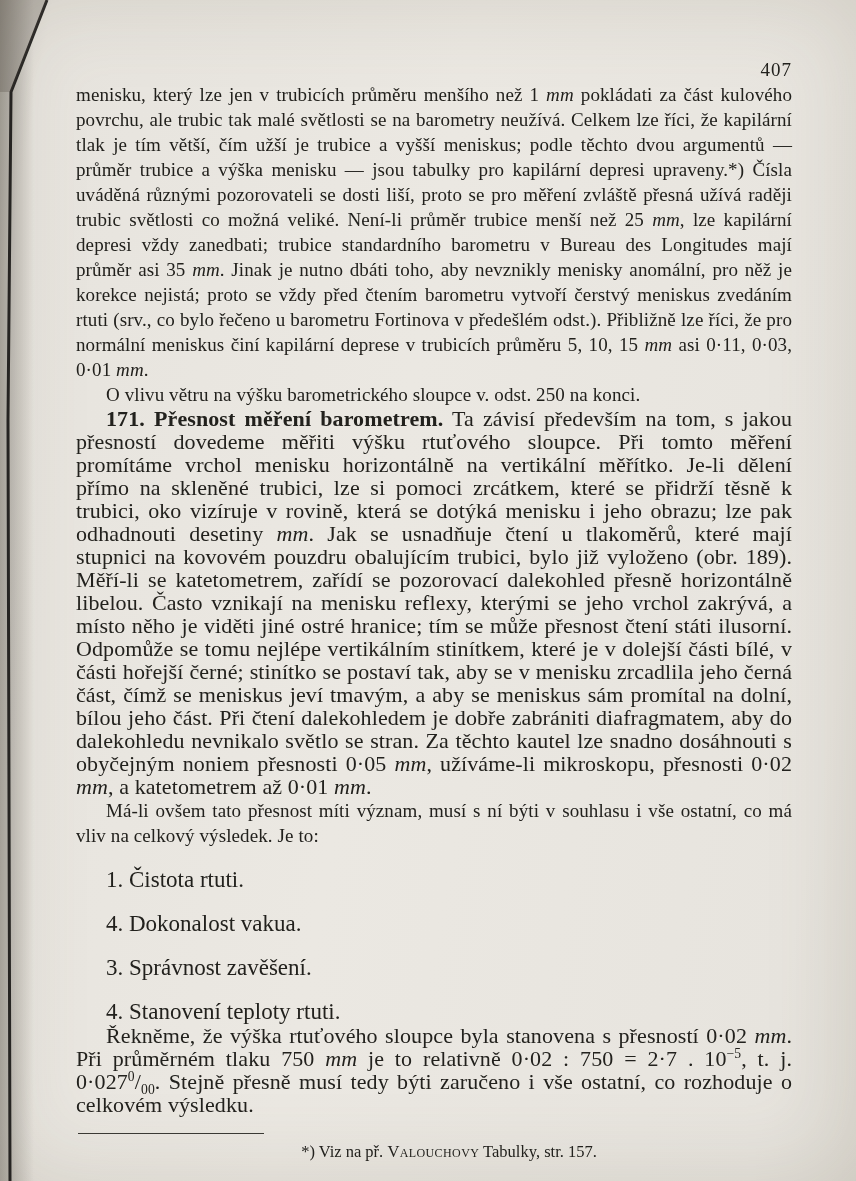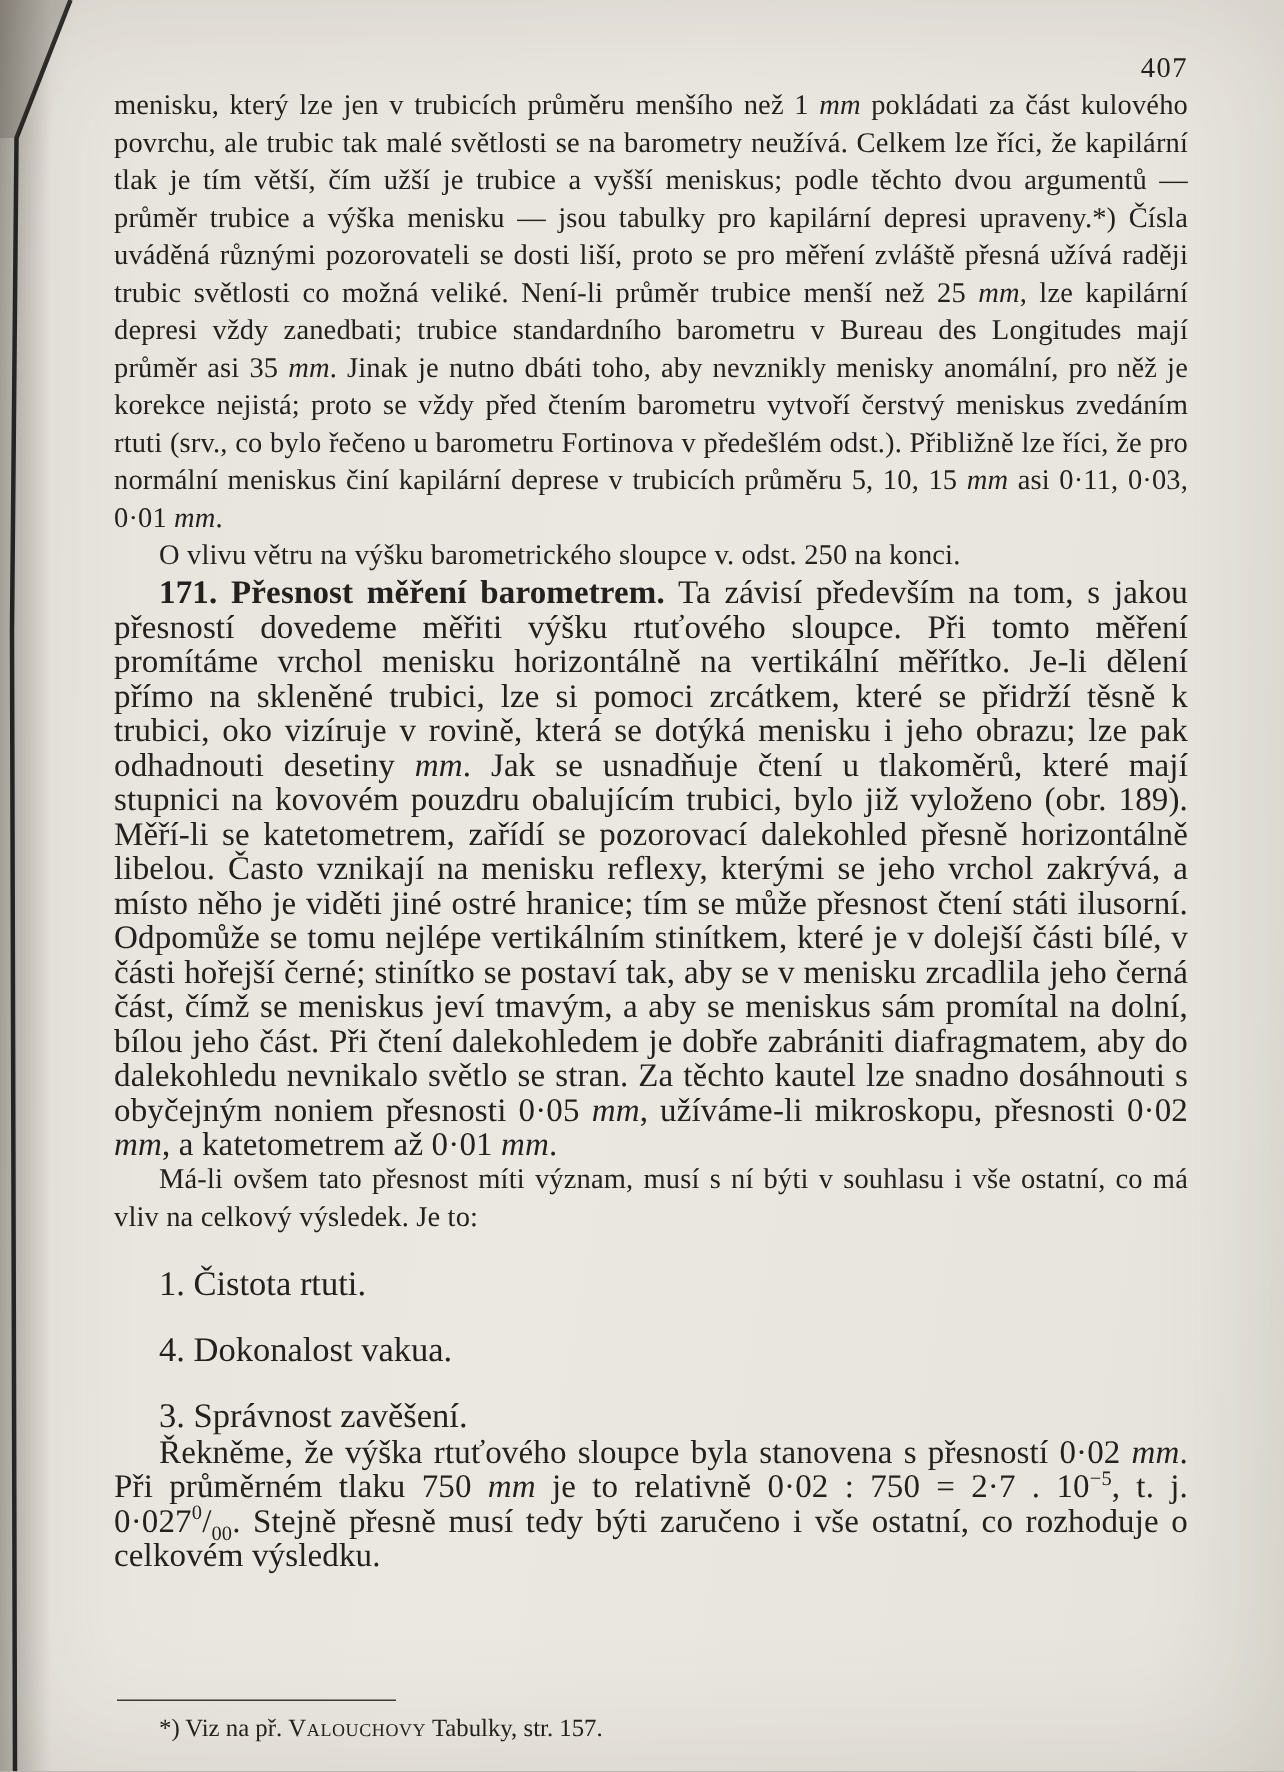--- a/index.html
+++ b/index.html
@@ -11,21 +11,21 @@
     position: relative;
     overflow: hidden;
     background: linear-gradient(100deg, #d7d4cd 0%, #e7e4de 5%, #ebe8e2 45%, #e7e4de 90%, #e1ded7 100%);
     box-shadow: inset 0 0 90px rgba(110,100,80,.18);
     font-family: "Liberation Serif", "DejaVu Serif", serif;
     color: var(--ink, #22211d);
   }
 
   .edge-svg { position: absolute; left: 0; top: 0; pointer-events: none; }
 
-  .page-inner { position: relative; padding: 34px 64px 0 76px; }
+  .page-inner { position: relative; padding: 58px 64px 0 76px; }
 
   .pagenum {
     text-align: right;
     font-size: 19px;
     letter-spacing: 1px;
     line-height: 24px;
   }
 
   p.text-block { margin: 0; text-align: justify; }
 
@@ -43,21 +43,21 @@
     margin: 19px 0 0 30px;
   }
 
   .footnote-area { position: absolute; left: 76px; right: 64px; bottom: 18px; }
   .fn-rule {
     width: 186px;
     border: 0;
     border-top: 1.6px solid #3a3934;
     margin: 0 0 7px 2px;
   }
-  .footnote { font-size: 16.5px; line-height: 22px; text-indent: 30px; text-align: left; margin: 0; }
+  .footnote { font-size: 16.5px; line-height: 22px; text-indent: 30px; text-align: center; margin: 0; }
 
   sup, sub { font-size: 62%; line-height: 0; }
   .bold { font-weight: bold; }
   .smallcaps { font-variant: small-caps; letter-spacing: .4px; }
 </style>
 </head>
 <body>
 
 <div class="scan">
 
@@ -82,20 +82,21 @@
     <p class="text-block main indent"><span>O vlivu větru na výšku barometrického sloupce v. odst. 250 na konci.</span></p>
 
     <p class="text-block petit indent sec"><span class="bold">171. Přesnost měření barometrem.</span><span> Ta závisí především na tom, s jakou přesností dovedeme měřiti výšku rtuťového sloupce. Při tomto měření promítáme vrchol menisku horizontálně na vertikální měřítko. Je-li dělení přímo na skleněné trubici, lze si pomoci zrcátkem, které se přidrží těsně k trubici, oko vizíruje v rovině, která se dotýká menisku i jeho obrazu; lze pak odhadnouti desetiny </span><span style="font-style: italic;">mm</span><span>. Jak se usnadňuje čtení u tlakoměrů, které mají stupnici na kovovém pouzdru obalujícím trubici, bylo již vyloženo (obr. 189). Měří-li se katetometrem, zařídí se pozorovací dalekohled přesně horizontálně libelou. Často vznikají na menisku reflexy, kterými se jeho vrchol zakrývá, a místo něho je viděti jiné ostré hranice; tím se může přesnost čtení státi ilusorní. Odpomůže se tomu nejlépe vertikálním stinítkem, které je v dolejší části bílé, v části hořejší černé; stinítko se postaví tak, aby se v menisku zrcadlila jeho černá část, čímž se meniskus jeví tmavým, a aby se meniskus sám promítal na dolní, bílou jeho část. Při čtení dalekohledem je dobře zabrániti diafragmatem, aby do dalekohledu nevnikalo světlo se stran. Za těchto kautel lze snadno dosáhnouti s obyčejným noniem přesnosti 0·05 </span><span style="font-style: italic;">mm</span><span>, užíváme-li mikroskopu, přesnosti 0·02 </span><span style="font-style: italic;">mm</span><span>, a katetometrem až 0·01 </span><span style="font-style: italic;">mm</span><span>.</span></p>
 
     <p class="text-block main indent"><span>Má-li ovšem tato přesnost míti význam, musí s ní býti v souhlasu i vše ostatní, co má vliv na celkový výsledek. Je to:</span></p>
 
     <div class="cond-list">
       <div class="cond-item">1. Čistota rtuti.</div>
       <div class="cond-item">4. Dokonalost vakua.</div>
       <div class="cond-item">3. Správnost zavěšení.</div>
+      <div class="cond-item">4. Stanovení teploty rtuti.</div>
     </div>
 
     <p class="text-block petit indent sec"><span>Řekněme, že výška rtuťového sloupce byla stanovena s přesností 0·02 </span><span style="font-style: italic;">mm</span><span>. Při průměrném tlaku 750 </span><span style="font-style: italic;">mm</span><span> je to relativně 0·02 : 750 = 2·7 . 10</span><sup>−5</sup><span>, t. j. 0·027</span><sup>0</sup><span>/</span><sub>00</sub><span>. Stejně přesně musí tedy býti zaručeno i vše ostatní, co rozhoduje o celkovém výsledku.</span></p>
 
   </div>
 
   <div class="footnote-area">
     <hr class="fn-rule">
     <p class="footnote"><span>*) Viz na př. </span><span class="smallcaps">Valouchovy</span><span> Tabulky, str. 157.</span></p>
   </div>

